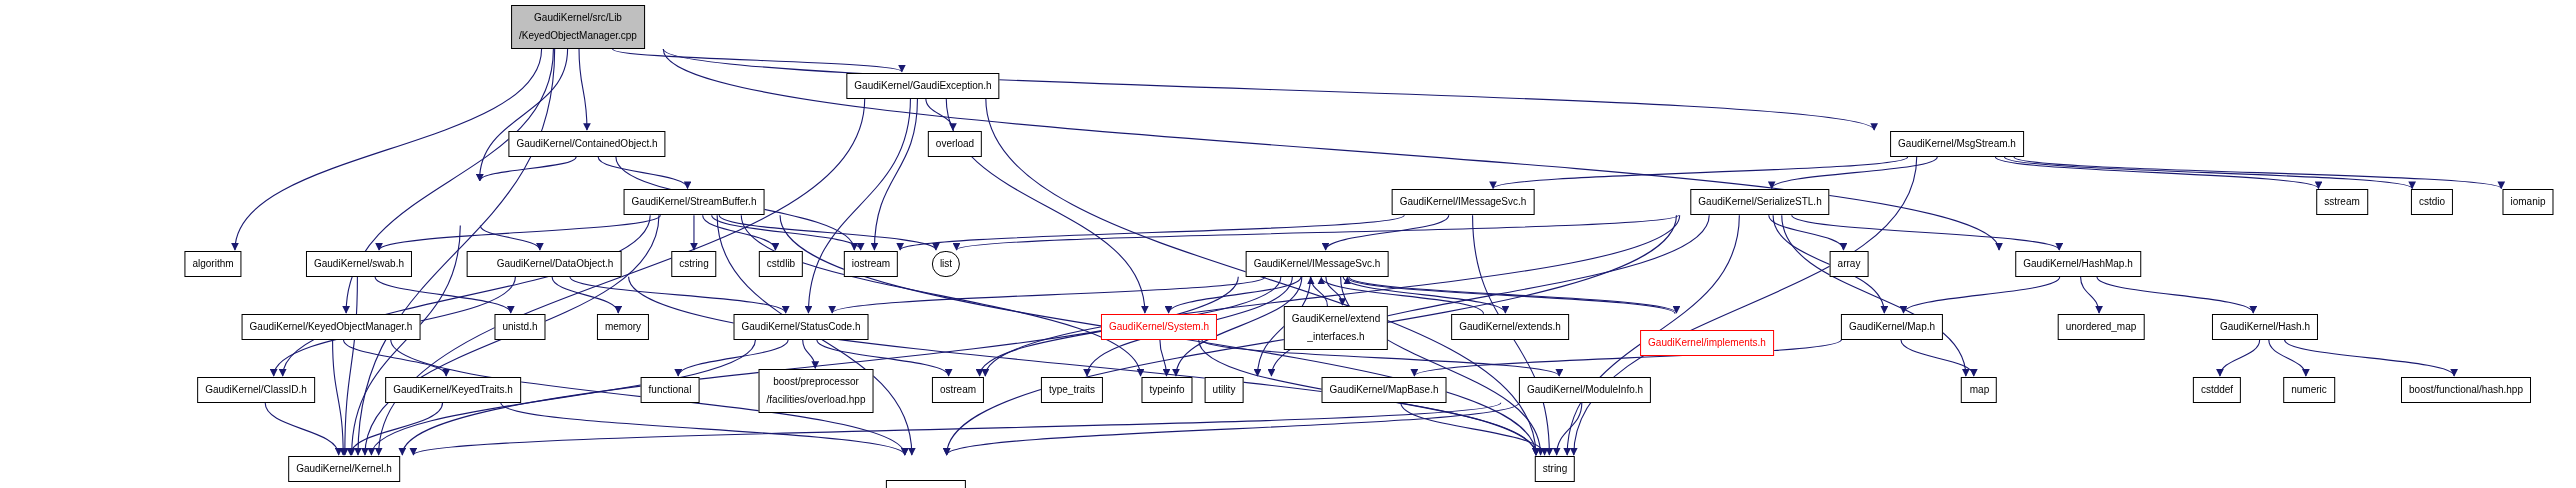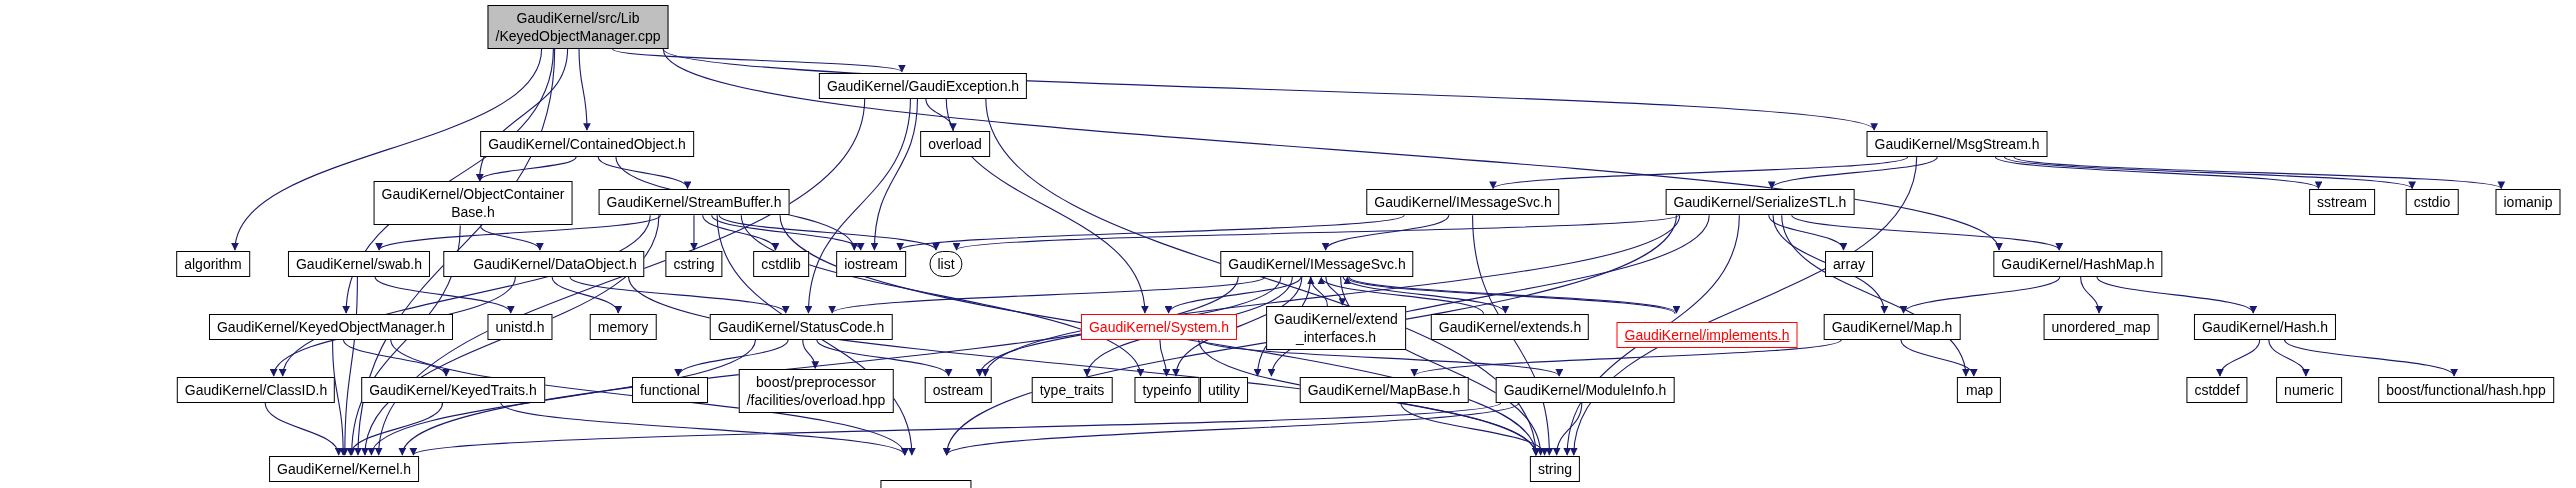--- a/index.html
+++ b/index.html
@@ -22,21 +22,21 @@
     stroke:#191970;
     stroke-width:1.4;
   }
   .node{
     position:absolute;
     transform:translateX(-50%);
     box-sizing:border-box;
     background:#ffffff;
     border:0.8px solid #000000;
     color:#000000;
-    font-size:14px;
+    font-size:10px;
     line-height:18px;
     padding:3.2px 7px;
     white-space:pre;
     text-align:center;
     z-index:2;
   }
   .node.main{background:#bfbfbf;}
   .node.truncated{border-color:#ff0000;color:#ff0000;}
   .node.link{cursor:pointer;}
   .node.truncated{cursor:pointer;}
@@ -144,22 +144,20 @@
       <path d="M 2877.6 431 C 2877.6 454, 2924.64 454, 2924.64 477" class="edge" marker-end="url(#arrow)"></path>
       <path d="M 2897.6 431 C 2897.6 454, 3112.64 454, 3112.64 477" class="edge" marker-end="url(#arrow)"></path>
     </svg>
 
 <div class="node main" style="left: 578px; top: 4.7px;">GaudiKernel/src/Lib
 /KeyedObjectManager.cpp</div>
     <div class="node link" style="left: 923px; top: 73px;">GaudiKernel/GaudiException.h</div>
     <div class="node link" style="left: 587px; top: 131px;">GaudiKernel/ContainedObject.h</div>
     <div class="node std" style="left: 955px; top: 131px;">overload</div>
     <div class="node link" style="left: 1957px; top: 131px;">GaudiKernel/MsgStream.h</div>
-    <div class="node link" style="left: 473px; top: 181px;">GaudiKernel/ObjectContainer
-Base.h</div>
     <div class="node link" style="left: 694px; top: 189px;">GaudiKernel/StreamBuffer.h</div>
     <div class="node link" style="left: 1463px; top: 189px;">GaudiKernel/IMessageSvc.h</div>
     <div class="node link" style="left: 1760px; top: 189px;">GaudiKernel/SerializeSTL.h</div>
     <div class="node std" style="left: 2342px; top: 189px;">sstream</div>
     <div class="node std" style="left: 2432px; top: 189px;">cstdio</div>
     <div class="node std" style="left: 2528px; top: 189px;">iomanip</div>
     <div class="node std" style="left: 213px; top: 251px;">algorithm</div>
     <div class="node link" style="left: 359px; top: 251px;">GaudiKernel/swab.h</div>
     <div class="node link" style="left: 544px; top: 251px; padding-left: 29px;">GaudiKernel/DataObject.h</div>
     <div class="node std" style="left: 694px; top: 251px;">cstring</div>
@@ -170,21 +168,21 @@
     <div class="node std" style="left: 1849px; top: 251px;">array</div>
     <div class="node link" style="left: 2078px; top: 251px;">GaudiKernel/HashMap.h</div>
     <div class="node link" style="left: 331px; top: 314px;">GaudiKernel/KeyedObjectManager.h</div>
     <div class="node std" style="left: 520px; top: 314px;">unistd.h</div>
     <div class="node std" style="left: 623px; top: 314px;">memory</div>
     <div class="node link" style="left: 801px; top: 314px;">GaudiKernel/StatusCode.h</div>
     <div class="node truncated" style="left: 1159px; top: 314px;">GaudiKernel/System.h</div>
     <div class="node link" style="left: 1336px; top: 306px;">GaudiKernel/extend
 _interfaces.h</div>
     <div class="node link" style="left: 1510px; top: 314px;">GaudiKernel/extends.h</div>
-    <div class="node truncated" style="left: 1707px; top: 322px; text-decoration: underline;">GaudiKernel/implements.h</div>
+    <div class="node truncated" style="left: 1707px; top: 330px;">GaudiKernel/implements.h</div>
     <div class="node link" style="left: 1892px; top: 314px;">GaudiKernel/Map.h</div>
     <div class="node std" style="left: 2101px; top: 314px;">unordered_map</div>
     <div class="node link" style="left: 2265px; top: 314px;">GaudiKernel/Hash.h</div>
     <div class="node link" style="left: 256px; top: 377px;">GaudiKernel/ClassID.h</div>
     <div class="node link" style="left: 453px; top: 377px;">GaudiKernel/KeyedTraits.h</div>
     <div class="node std" style="left: 670px; top: 377px;">functional</div>
     <div class="node std" style="left: 816px; top: 369px;">boost/preprocessor
 /facilities/overload.hpp</div>
     <div class="node std" style="left: 958px; top: 377px;">ostream</div>
     <div class="node std" style="left: 1072px; top: 377px;">type_traits</div>

